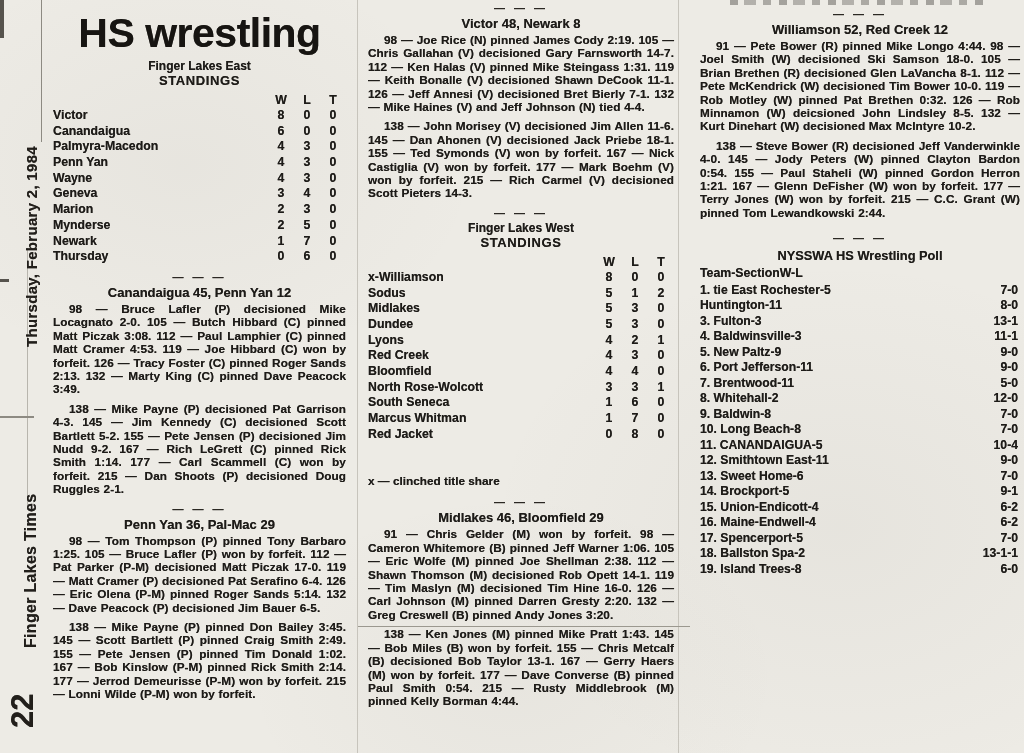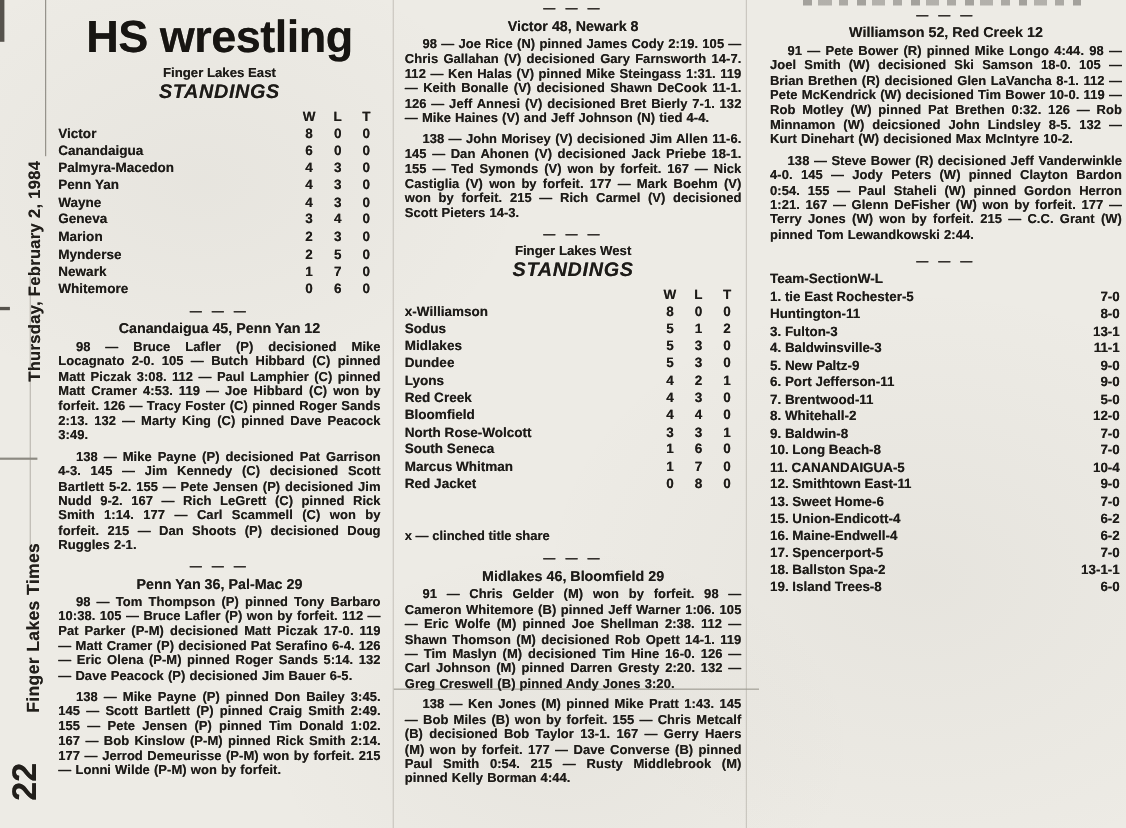--- a/index.html
+++ b/index.html
@@ -39,21 +39,21 @@
   .vpage { font-size:31px; font-weight:800; left:5px; top:728px; }
 
   
   .col { position:absolute; top:0; }
   .col-left  { left:53px;  width:293px; }
   .col-mid   { left:368px; width:306px; }
   .col-right { left:700px; width:320px; }
 
   .headline { font-size:41px; font-weight:800; text-align:center; margin:10px 0 2px; letter-spacing:-.5px; color:#171512; }
   .sub-title  { text-align:center; font-weight:800; font-size:12px; margin-top:2px; }
-  .sub-title2 { text-align:center; font-weight:800; font-size:18px; letter-spacing:.6px;font-style:italic; }
+  .sub-title2 { text-align:center; font-weight:800; font-size:13px; letter-spacing:.6px; }
 
   .st-table { margin-top:5px; }
   .st-row { display:flex; align-items:baseline; height:15.7px; font-size:12.3px; font-weight:700; }
   .st-head { height:15px; font-weight:800; }
   .st-team { flex:1; white-space:nowrap; overflow:hidden; }
   .st-n { width:26px; text-align:center; }
   .st-foot { font-size:11.8px; font-weight:700; height:16px;margin-top:32px; }
 
   .sep { text-align:center; font-weight:700; font-size:11px; letter-spacing:3px; margin:6px 0 2px; color:#2a2723; }
   .match-title { text-align:center; font-weight:800; font-size:13px; margin:2px 0 3px; }
@@ -149,36 +149,36 @@
           <span class="st-n">5</span>
           <span class="st-n">0</span>
         </div>
           <div class="st-row">
           <span class="st-team">Newark</span>
           <span class="st-n">1</span>
           <span class="st-n">7</span>
           <span class="st-n">0</span>
         </div>
           <div class="st-row">
-          <span class="st-team">Whitemore</span>
+          <span class="st-team">Thursday</span>
           <span class="st-n">0</span>
           <span class="st-n">6</span>
           <span class="st-n">0</span>
         </div>
         </div>
     </div>
 
     <div class="sep">— — —</div>
     <div class="match-title">Canandaigua 45, Penn Yan 12</div>
     <p class="body">98 — Bruce Lafler (P) decisioned Mike Locagnato 2-0. 105 — Butch Hibbard (C) pinned Matt Piczak 3:08. 112 — Paul Lamphier (C) pinned Matt Cramer 4:53. 119 — Joe Hibbard (C) won by forfeit. 126 — Tracy Foster (C) pinned Roger Sands 2:13. 132 — Marty King (C) pinned Dave Peacock 3:49.</p>
     <p class="body">138 — Mike Payne (P) decisioned Pat Garrison 4-3. 145 — Jim Kennedy (C) decisioned Scott Bartlett 5-2. 155 — Pete Jensen (P) decisioned Jim Nudd 9-2. 167 — Rich LeGrett (C) pinned Rick Smith 1:14. 177 — Carl Scammell (C) won by forfeit. 215 — Dan Shoots (P) decisioned Doug Ruggles 2-1.</p>
 
     <div class="sep">— — —</div>
     <div class="match-title">Penn Yan 36, Pal-Mac 29</div>
-    <p class="body">98 — Tom Thompson (P) pinned Tony Barbaro 10:38. 105 — Bruce Lafler (P) won by forfeit. 112 — Pat Parker (P-M) decisioned Matt Piczak 17-0. 119 — Matt Cramer (P) decisioned Pat Serafino 6-4. 126 — Eric Olena (P-M) pinned Roger Sands 5:14. 132 — Dave Peacock (P) decisioned Jim Bauer 6-5.</p>
+    <p class="body">98 — Tom Thompson (P) pinned Tony Barbaro 1:25. 105 — Bruce Lafler (P) won by forfeit. 112 — Pat Parker (P-M) decisioned Matt Piczak 17-0. 119 — Matt Cramer (P) decisioned Pat Serafino 6-4. 126 — Eric Olena (P-M) pinned Roger Sands 5:14. 132 — Dave Peacock (P) decisioned Jim Bauer 6-5.</p>
     <p class="body">138 — Mike Payne (P) pinned Don Bailey 3:45. 145 — Scott Bartlett (P) pinned Craig Smith 2:49. 155 — Pete Jensen (P) pinned Tim Donald 1:02. 167 — Bob Kinslow (P-M) pinned Rick Smith 2:14. 177 — Jerrod Demeurisse (P-M) won by forfeit. 215 — Lonni Wilde (P-M) won by forfeit.</p>
   </div>
 
   <div class="col col-mid">
     <div class="sep" style="margin-top:2px">— — —</div>
     <div class="match-title">Victor 48, Newark 8</div>
     <p class="body">98 — Joe Rice (N) pinned James Cody 2:19. 105 — Chris Gallahan (V) decisioned Gary Farnsworth 14-7. 112 — Ken Halas (V) pinned Mike Steingass 1:31. 119 — Keith Bonalle (V) decisioned Shawn DeCook 11-1. 126 — Jeff Annesi (V) decisioned Bret Bierly 7-1. 132 — Mike Haines (V) and Jeff Johnson (N) tied 4-4.</p>
     <p class="body">138 — John Morisey (V) decisioned Jim Allen 11-6. 145 — Dan Ahonen (V) decisioned Jack Priebe 18-1. 155 — Ted Symonds (V) won by forfeit. 167 — Nick Castiglia (V) won by forfeit. 177 — Mark Boehm (V) won by forfeit. 215 — Rich Carmel (V) decisioned Scott Pieters 14-3.</p>
 
     <div class="sep">— — —</div>
@@ -271,20 +271,21 @@
   </div>
 
   <div class="col col-right">
     <div class="cut-sliver"></div>
     <div class="sep" style="margin-top:1px">— — —</div>
     <div class="match-title">Williamson 52, Red Creek 12</div>
     <p class="body">91 — Pete Bower (R) pinned Mike Longo 4:44. 98 — Joel Smith (W) decisioned Ski Samson 18-0. 105 — Brian Brethen (R) decisioned Glen LaVancha 8-1. 112 — Pete McKendrick (W) decisioned Tim Bower 10-0. 119 — Rob Motley (W) pinned Pat Brethen 0:32. 126 — Rob Minnamon (W) deicsioned John Lindsley 8-5. 132 — Kurt Dinehart (W) decisioned Max McIntyre 10-2.</p>
     <p class="body">138 — Steve Bower (R) decisioned Jeff Vanderwinkle 4-0. 145 — Jody Peters (W) pinned Clayton Bardon 0:54. 155 — Paul Staheli (W) pinned Gordon Herron 1:21. 167 — Glenn DeFisher (W) won by forfeit. 177 — Terry Jones (W) won by forfeit. 215 — C.C. Grant (W) pinned Tom Lewandkowski 2:44.</p>
 
     <div class="sep mt12">— — —</div>
+    <div class="poll-title">NYSSWA HS Wrestling Poll</div>
 
     <div class="poll-head">
       <span>Team-Section</span>
       <span class="rec">W-L</span>
     </div>
     <div class="poll-rows">
 
     <div class="poll-row">
         <span>1. tie East Rochester-5</span>
         <span class="rec">7-0</span>
@@ -331,20 +332,24 @@
       </div>
         <div class="poll-row">
         <span>12. Smithtown East-11</span>
         <span class="rec">9-0</span>
       </div>
         <div class="poll-row">
         <span>13. Sweet Home-6</span>
         <span class="rec">7-0</span>
       </div>
         <div class="poll-row">
+        <span>14. Brockport-5</span>
+        <span class="rec">9-1</span>
+      </div>
+        <div class="poll-row">
         <span>15. Union-Endicott-4</span>
         <span class="rec">6-2</span>
       </div>
         <div class="poll-row">
         <span>16. Maine-Endwell-4</span>
         <span class="rec">6-2</span>
       </div>
         <div class="poll-row">
         <span>17. Spencerport-5</span>
         <span class="rec">7-0</span>

